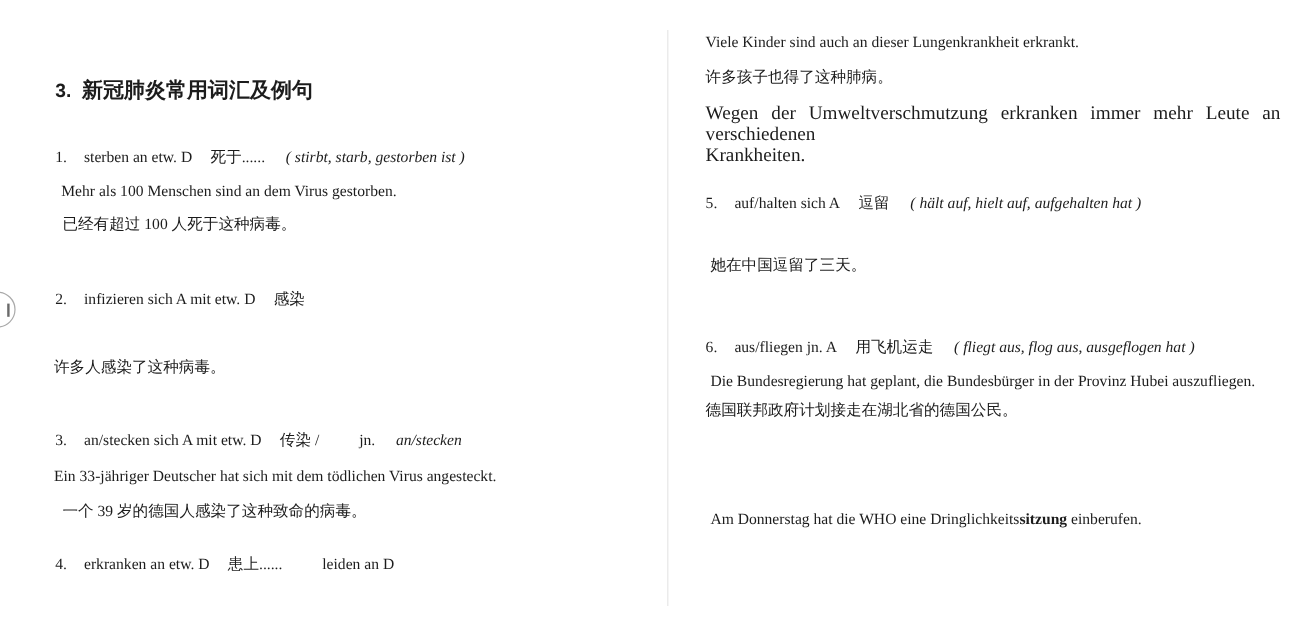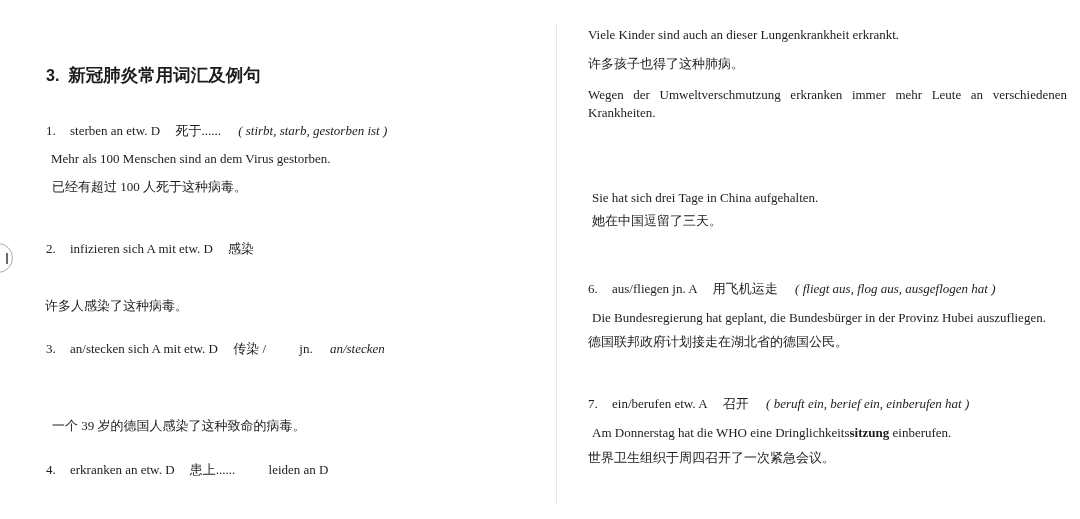--- a/index.html
+++ b/index.html
@@ -35,21 +35,21 @@
   .doc-title .t-num {
     font-family: "Liberation Sans", sans-serif;
     font-size: 16px;
     margin-right: 9px;
   }
 
   .jpara {
     position: absolute;
     left: 588px; top: 86px;
     width: 479px;
-    font-size: 13px;
+    font-size: 16px;
     line-height: 17.5px;
   }
   .jline1 { text-align: justify; text-align-last: justify; }
 
   .page-divider {
     position: absolute;
     left: 556px; top: 25px;
     width: 1px; height: 480px;
     background: #e7e7e7;
   }
@@ -89,65 +89,64 @@
   <div class="line" style="left:51px; top:150px;text-align:center;">Mehr als 100 Menschen sind an dem Virus gestorben.</div>
   <div class="line" style="left:52px; top:178px;">已经有超过 100 人死于这种病毒。</div>
 
   <div class="line" style="left:46px; top:240px;">
     <span class="seg">2.</span>
     <span class="seg g11">infizieren sich A mit etw. D</span>
     <span class="seg g12">感染</span>
   </div>
   <div class="line" style="left:45px; top:297px;">许多人感染了这种病毒。</div>
 
-  <div class="line" style="left:46px; top:340px;">
+  <div class="line" style="left:46px; top:358px;">
     <span class="seg">3.</span>
     <span class="seg g11">an/stecken sich A mit etw. D</span>
     <span class="seg g12">传染 /</span>
     <span class="seg g30">jn.</span>
     <span class="seg g14">an/stecken</span>
   </div>
+  <div class="line" style="left:45px; top:388px;">Ein 33-jähriger Deutscher hat sich mit dem tödlichen Virus angesteckt.</div>
   <div class="line" style="left:52px; top:417px;">一个 39 岁的德国人感染了这种致命的病毒。</div>
 
   <div class="line" style="left:46px; top:461px;">
     <span class="seg">4.</span>
     <span class="seg g11">erkranken an etw. D</span>
     <span class="seg g12">患上......</span>
     <span class="seg g30">leiden an D</span>
   </div>
 
   <div class="page-divider"></div>
 
   <div class="line" style="left:588px; top:26px;">Viele Kinder sind auch an dieser Lungenkrankheit erkrankt.</div>
   <div class="line" style="left:588px; top:55px;font-family:Liberation Serif, serif;">许多孩子也得了这种肺病。</div>
   <div class="jpara">
     <div class="jline1">Wegen der Umweltverschmutzung erkranken immer mehr Leute an verschiedenen</div>
     <div>Krankheiten.</div>
   </div>
 
-  <div class="line" style="left:592px; top:189px;">Sie hat sich drei Tage in China aufgehalten.</div>
+  <div class="line" style="left:588px; top:160px;">
+    <span class="seg">5.</span>
+    <span class="seg g11">auf/halten sich A</span>
+    <span class="seg g12">逗留</span>
+    <span class="seg g14">( hält auf, hielt auf, aufgehalten hat )</span>
+  </div>
   <div class="line" style="left:592px; top:212px;">她在中国逗留了三天。</div>
 
   <div class="line" style="left:588px; top:280px;">
     <span class="seg">6.</span>
     <span class="seg g11">aus/fliegen jn. A</span>
     <span class="seg g12">用飞机运走</span>
     <span class="seg g14">( fliegt aus, flog aus, ausgeflogen hat )</span>
   </div>
   <div class="line" style="left:588px; top:333px;">德国联邦政府计划接走在湖北省的德国公民。</div>
   <div class="line" style="left:592px; top:309px;">Die Bundesregierung hat geplant, die Bundesbürger in der Provinz Hubei auszufliegen.</div>
 
-  <div class="line" style="left:588px; top:395px;">
-    <span class="seg">7.</span>
-    <span class="seg g11">ein/berufen etw. A</span>
-    <span class="seg g12">召开</span>
-    <span class="seg g14">( beruft ein, berief ein, einberufen hat )</span>
-  </div>
   <div class="line" style="left:592px; top:424px;">
     <span>Am Donnerstag hat die WHO eine Dringlichkeits</span><span style="font-weight:bold;">sitzung</span><span> einberufen.</span>
   </div>
-  <div class="line" style="left:588px; top:449px;">世界卫生组织于周四召开了一次紧急会议。</div>
 
   <div class="nav-circle">
     <span class="bar-icon"></span>
   </div>
 
 </div>
 
 </body></html>

